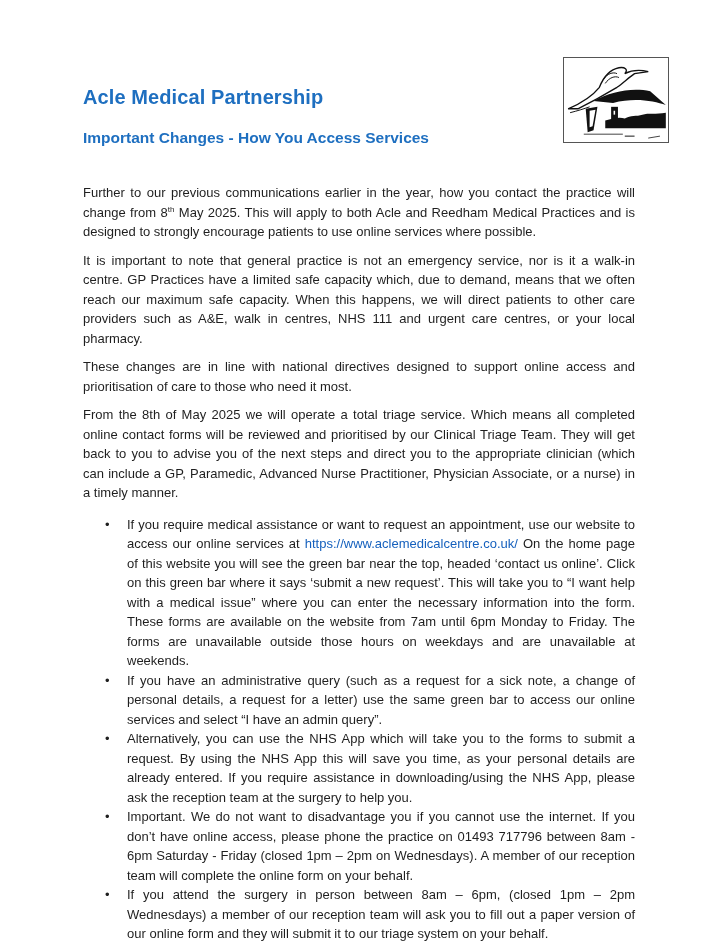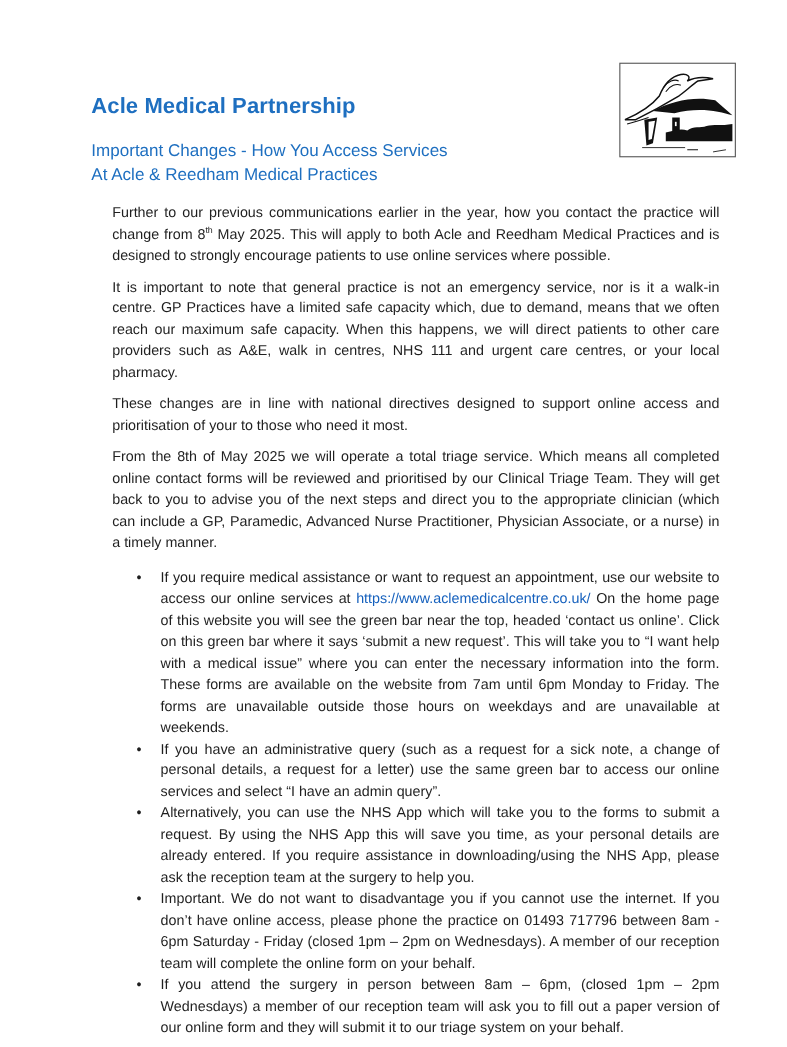--- a/index.html
+++ b/index.html
@@ -43,33 +43,32 @@
       font-weight: bold;
       color: #1e6fc0;
       letter-spacing: 0.1px;
     }
     .subtitle {
       position: absolute;
       left: 83px;
       top: 127px;
       margin: 0;
       font-size: 15.5px;
-      font-weight: normal;
+      font-weight: bold;
       color: #1e6fc0;
       line-height: 22px;
     }
     .content {
       position: absolute;
       left: 83px;
       top: 183px;
       width: 552px;
       font-size: 13px;
       line-height: 19.5px;
       color: #1f1f1f;
-      margin-left: 19px;
     }
     .content p {
       margin: 0 0 9px 0;
       text-align: justify;
     }
     .content ul {
       margin: 0;
       padding: 0 0 0 44px;
       list-style: none;
     }
@@ -117,29 +116,28 @@
       <path d="M20 78 L60 78" stroke="#111" stroke-width="0.8"></path>
       <path d="M62 80 L72 80" stroke="#111" stroke-width="1"></path>
       <path d="M86 82 L98 80" stroke="#111" stroke-width="0.8"></path>
     </svg>
   </div>
 
   <h1 class="title">Acle Medical Partnership</h1>
 
   <h2 class="subtitle">
     <span>Important Changes - How You Access Services</span><br>
-    <span>At Acle &amp; Reedham Medical Practices</span>
   </h2>
 
   <div class="content">
     <p><span>Further to our previous communications earlier in the year, how you contact the practice will change from 8</span><sup>th</sup><span> May 2025. This will apply to both Acle and Reedham Medical Practices and is designed to strongly encourage patients to use online services where possible.</span></p>
 
     <p>It is important to note that general practice is not an emergency service, nor is it a walk-in centre. GP Practices have a limited safe capacity which, due to demand, means that we often reach our maximum safe capacity. When this happens, we will direct patients to other care providers such as A&amp;E, walk in centres, NHS 111 and urgent care centres, or your local pharmacy.</p>
 
-    <p>These changes are in line with national directives designed to support online access and prioritisation of your to those who need it most.</p>
+    <p>These changes are in line with national directives designed to support online access and prioritisation of care to those who need it most.</p>
 
     <p style="margin-bottom:12px;">From the 8th of May 2025 we will operate a total triage service.   Which means all completed online contact forms will be reviewed and prioritised by our Clinical Triage Team. They will get back to you to advise you of the next steps and direct you to the appropriate clinician (which can include a GP, Paramedic, Advanced Nurse Practitioner, Physician Associate, or a nurse) in a timely manner.</p>
 
     <ul>
       <li>
         <span class="bullet">•</span><span>If you require medical assistance or want to request an appointment, use our website to access our online services at </span><a class="link">https://www.aclemedicalcentre.co.uk/</a><span>  On the home page of this website you will see the green bar near the top, headed ‘contact us online’.  Click on this green bar where it says ‘submit a new request’.  This will take you to “I want help with a medical issue” where you can enter the necessary information into the form.  These forms are available on the website from 7am until 6pm Monday to Friday.  The forms are unavailable outside those hours on weekdays and are unavailable at weekends.</span>
       </li>
       <li>
         <span class="bullet">•</span><span>If you have an administrative query (such as a request for a sick note, a change of personal details, a request for a letter) use the same green bar to access our online services and select “I have an admin query”.</span>
       </li>

